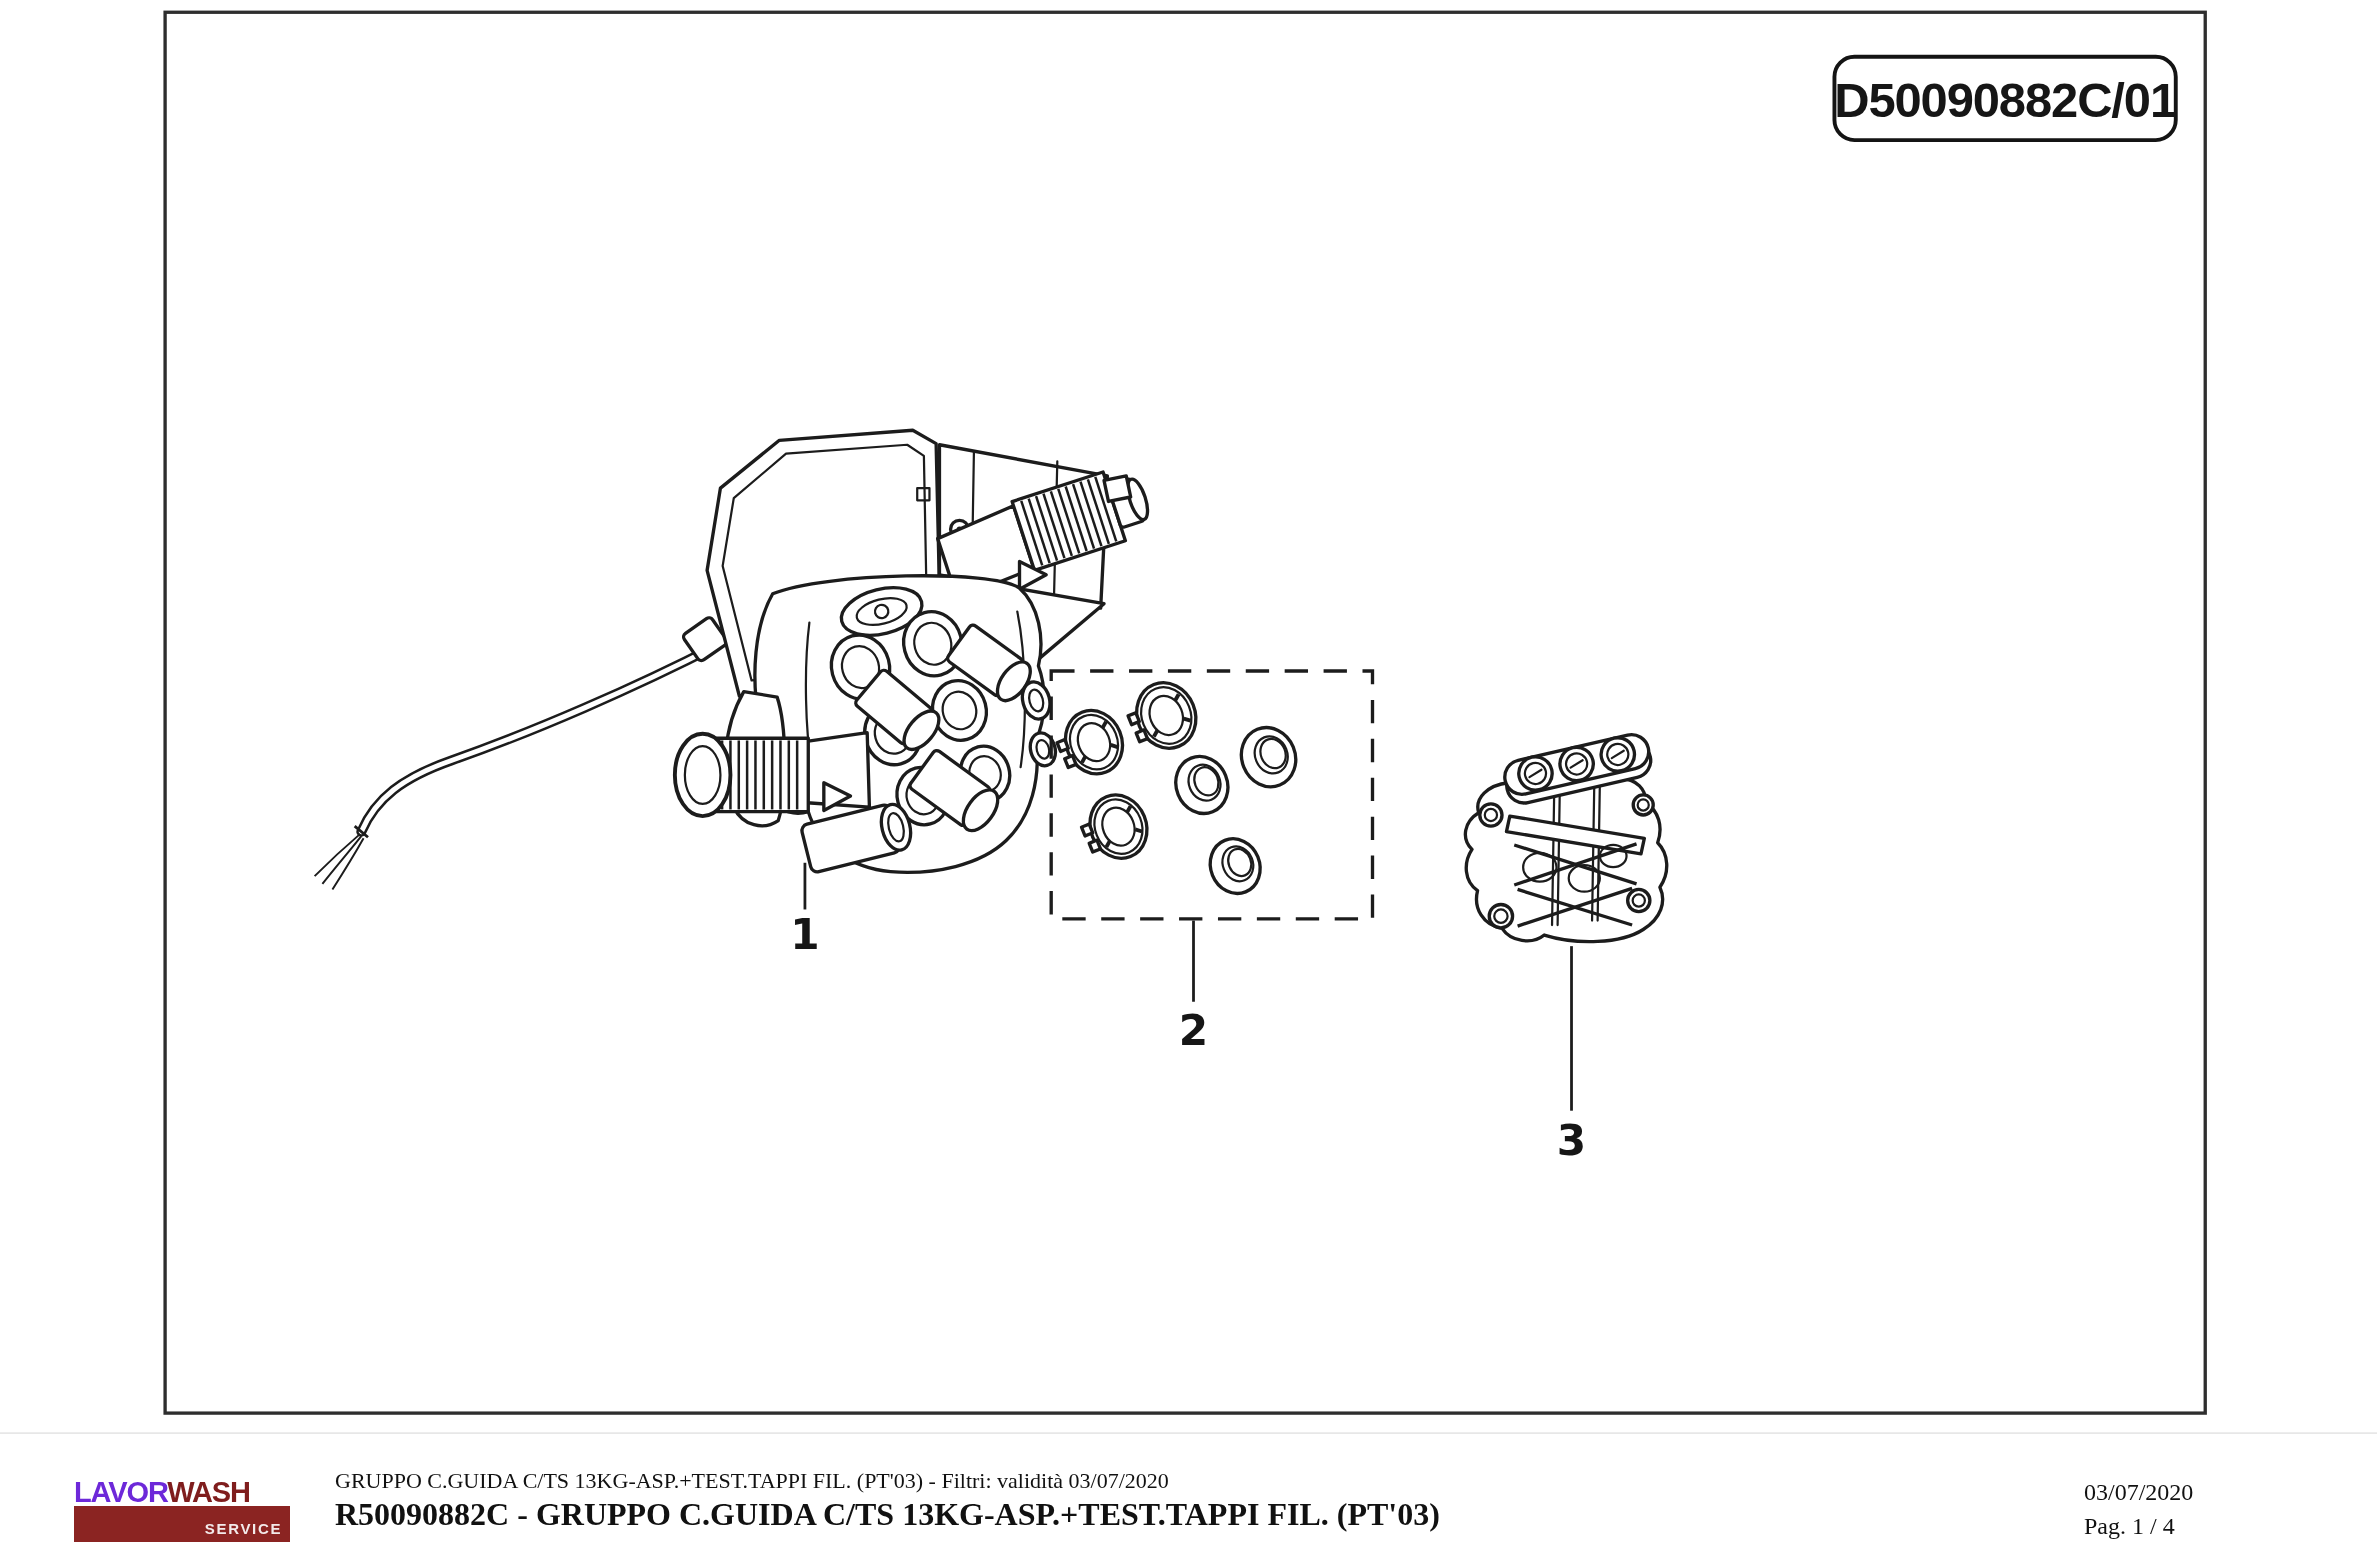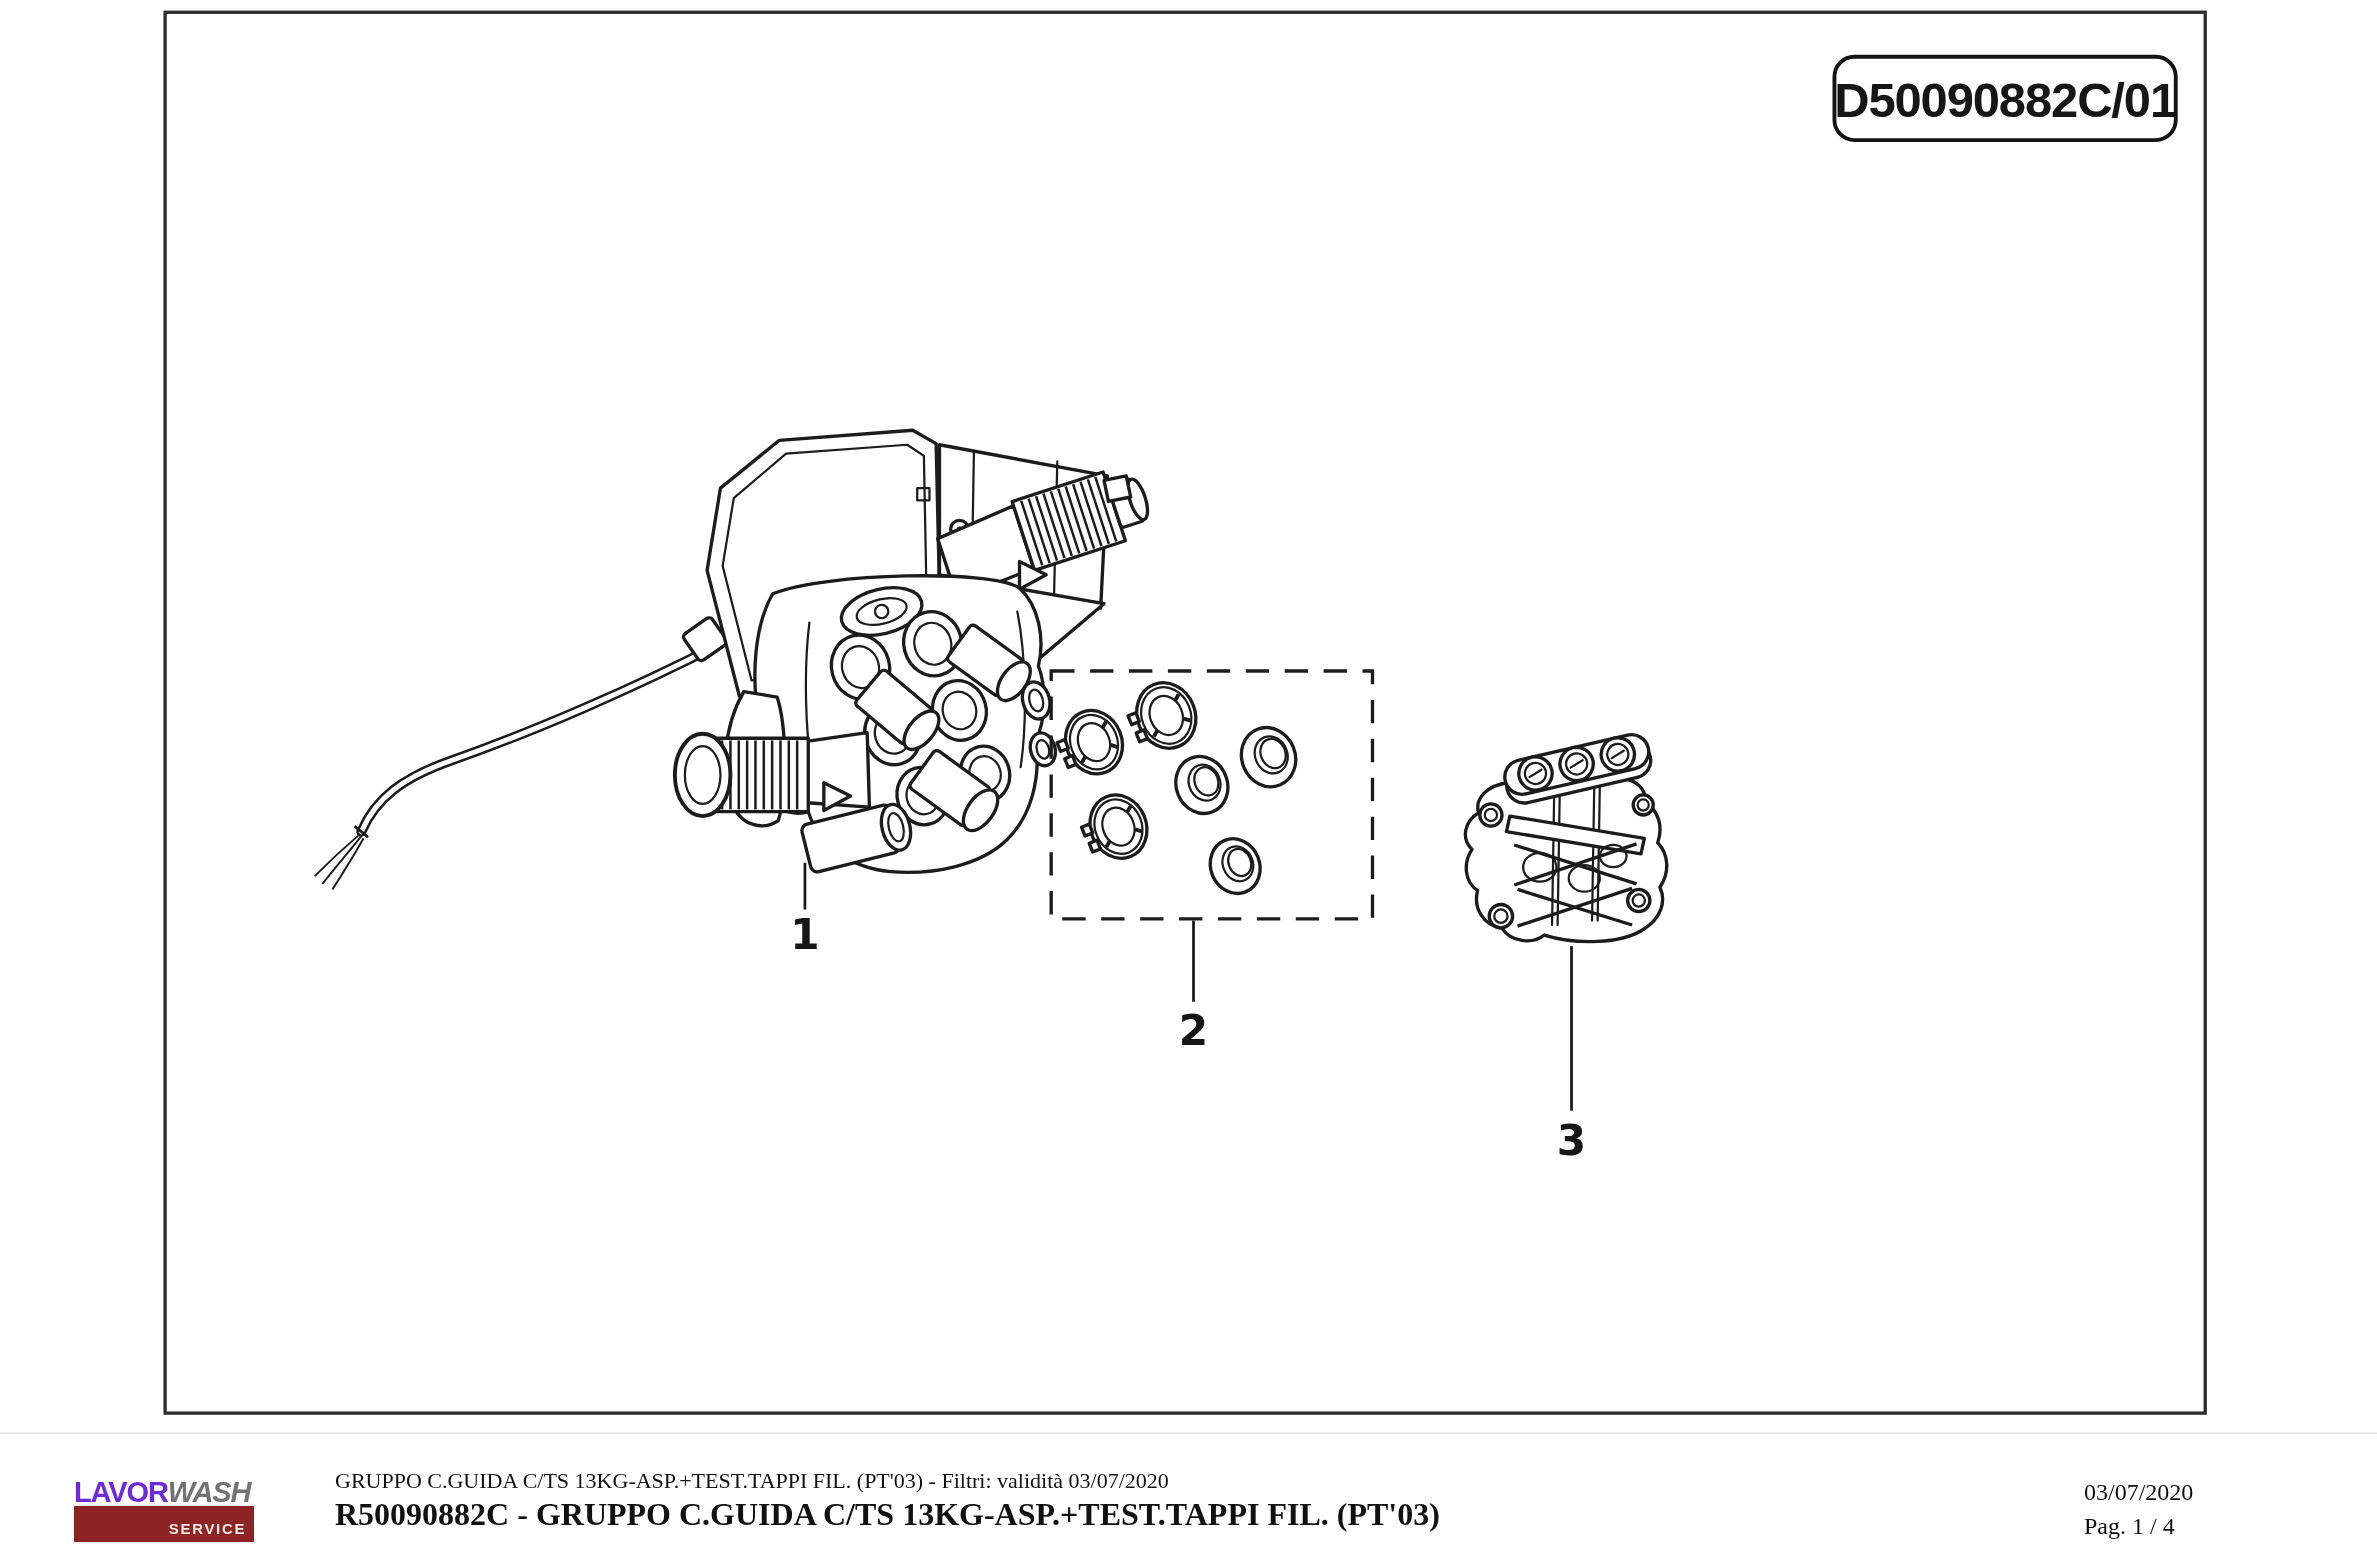--- a/index.html
+++ b/index.html
@@ -13,22 +13,22 @@
   svg .thin{fill:none;stroke:#1c1c1c;stroke-width:4;stroke-linejoin:round;stroke-linecap:round;}
   svg .thread{stroke:#1c1c1c;stroke-width:4.5;}
   svg .callout{font-family:"DejaVu Sans", sans-serif;font-size:76px;font-weight:600;fill:#161616;text-anchor:middle;}
   svg .codeTxt{font-family:"Liberation Sans", sans-serif;font-size:88px;font-weight:600;letter-spacing:-2px;fill:#161616;text-anchor:middle;}
 
   
   .logo{left:74px;top:1481px;width:192px;}
   .logo-word{font-family:"Liberation Sans", sans-serif;font-weight:bold;font-size:29px;
              letter-spacing:-1.1px;line-height:23.4px;white-space:nowrap;}
   .logo-word .dark{color:#6d28d9;}
-  .logo-word .light{color:#737373;font-style:italic;}
-  .logo-bar{margin-top:1.1px;width:180px;height:36px;background:#8b2422;
+  .logo-word .light{color:#7f1d1d;}
+  .logo-bar{margin-top:1.1px;width:216px;height:36px;background:#8b2422;
             display:flex;justify-content:flex-end;align-items:flex-end;
             padding:0 7.8px 5px 0;box-sizing:border-box;}
   .logo-bar span{font-family:"Liberation Sans", sans-serif;font-weight:bold;font-size:15px;
                  letter-spacing:1.7px;color:#f3eaea;}
 
   .ftext{left:335px;top:1469px;width:1446px;}
   .f-line1{font-size:22px;line-height:24.5px;white-space:nowrap;}
   .f-line2{font-weight:bold;font-size:32px;line-height:34px;margin-top:3.3px;white-space:nowrap;}
   .f-line3{font-size:21px;line-height:23.4px;margin-top:4.4px;white-space:nowrap;}
 

